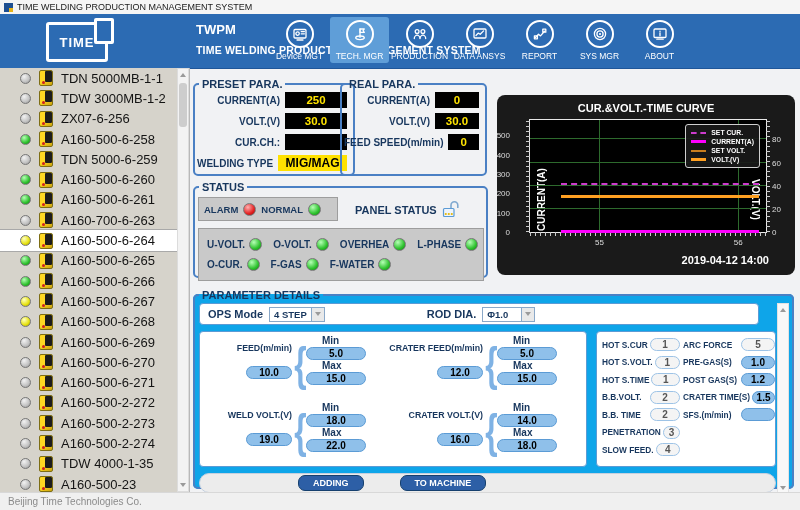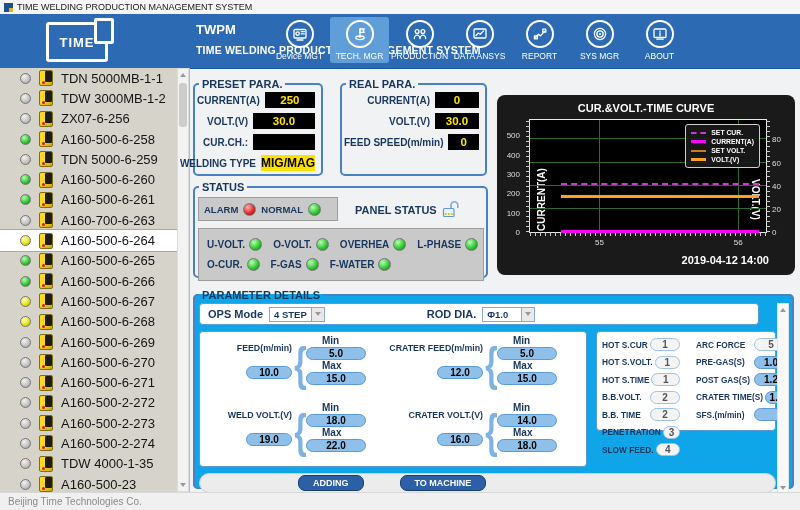--- a/index.html
+++ b/index.html
@@ -47,21 +47,21 @@
   .tri-dn{width:0;height:0;border-left:3px solid transparent;border-right:3px solid transparent;border-top:4px solid #9a9a9a;}
   .sb-thumb{position:absolute;left:1px;width:8px;background:#cdcdcd;border-radius:3px;}
   
   .footer{position:absolute;left:0;top:492px;width:800px;height:18px;background:#f0f0f0;border-top:1px solid #d8d8d8;
           display:flex;align-items:center;box-sizing:border-box;}
   .footer span{font-size:10px;color:#8b8b8b;margin-left:8px;}
   
   .main{position:absolute;left:190px;top:68px;width:610px;height:424px;}
   fieldset{position:absolute;border:2px solid #4a80c4;border-radius:5px;margin:0;padding:0;min-inline-size:0;box-sizing:border-box;background:transparent;}
   legend{font-size:11px;font-weight:bold;color:#17365d;padding:0 3px;margin-left:4px;white-space:nowrap;}
-  .f-preset{left:3px;top:10px;width:130px;height:98px;}
+  .f-preset{left:3px;top:10px;width:162px;height:98px;}
   .f-real{left:150px;top:10px;width:147px;height:98px;}
   .f-status{left:3px;top:113px;width:295px;height:97px;}
   .f-params{left:3px;top:221px;width:601px;height:200px;background:#0ea5e9;}
   
   .kv-rows{padding:2px 6px 0 2px;}
   .kv-row{display:flex;align-items:center;justify-content:flex-end;gap:5px;margin-bottom:5px;}
   .kv-label{font-size:10px;font-weight:bold;color:#17365d;white-space:nowrap;}
   .disp{height:16px;background:#000;color:#ffe400;font-size:11.5px;font-weight:bold;display:flex;align-items:center;justify-content:center;box-sizing:border-box;}
   .disp.w62{width:62px;} .disp.w44{width:44px;}
   .disp.weld{width:76px;background:#ffe100;color:#000;font-size:12px;}
@@ -81,21 +81,21 @@
   .chartpanel{position:absolute;left:307px;top:27px;width:298px;height:180px;background:#1a1a1a;border-radius:8px;}
   .c-title{position:absolute;left:0;top:7px;width:100%;text-align:center;color:#fff;font-size:11px;font-weight:bold;}
   .plot{position:absolute;left:32px;top:24px;width:236px;height:112px;background:#000;border:1px solid #e8e8e8;}
   .plot .xminor{content:'';position:absolute;left:0;right:0;top:100%;height:4px;background:repeating-linear-gradient(90deg,#ccc 0 1px,transparent 1px 5px);}
   .plot .yminorL{position:absolute;top:0;bottom:0;right:100%;width:4px;background:repeating-linear-gradient(0deg,#ccc 0 1px,transparent 1px 5px);}
   .plot .yminorR{position:absolute;top:0;bottom:0;left:100%;width:4px;background:repeating-linear-gradient(0deg,#ccc 0 1px,transparent 1px 5px);}
   .grid-h{position:absolute;left:0;right:0;height:1px;background:#2d6a2d;}
   .grid-v{position:absolute;top:0;bottom:0;width:1px;background:#2d6a2d;}
   .sline{position:absolute;z-index:3;}
   .ytick{position:absolute;color:#ddd;font-size:8px;transform:translateY(50%);white-space:nowrap;}
-  .ytick.l{right:100%;margin-right:10px;}
+  .ytick.l{right:100%;margin-right:20px;}
   .ytick.r{left:100%;margin-left:6px;}
   .xtick{position:absolute;top:100%;margin-top:6px;color:#ddd;font-size:8px;transform:translateX(-50%);}
   .ylab{position:absolute;color:#fff;font-size:10px;font-weight:bold;white-space:nowrap;}
   .ylab.left{left:-36px;top:80px;transform:rotate(-90deg);transform-origin:center;width:100px;text-align:center;left:-39px;top:74px;}
   .ylab.right{right:-39px;top:74px;transform:rotate(90deg);width:100px;text-align:center;}
   .legend{position:absolute;right:6px;top:4px;z-index:5;background:rgba(25,25,25,.92);border:1px solid #cfcfcf;border-radius:3px;padding:3px 5px;}
   .lg-row{display:flex;align-items:center;gap:5px;height:9px;}
   .lg-sw{width:15px;flex:none;}
   .lg-name{color:#fff;font-size:6.8px;font-weight:bold;white-space:nowrap;}
   .c-date{position:absolute;right:26px;bottom:9px;color:#fff;font-size:11px;font-weight:bold;}
@@ -116,22 +116,22 @@
   .pg-label{font-size:8.8px;font-weight:bold;color:#17365d;white-space:nowrap;}
   .pg-left .pill{margin-top:13px;}
   .pg-brace{flex:none;width:14px;font-size:47px;line-height:56px;color:#7fb2e4;font-weight:bold;transform:scaleX(.68);margin-top:2px;}
   .pg-brace::before{content:'{';}
   .pg-right{display:flex;flex-direction:column;align-items:flex-start;margin-top:1px;}
   .mm{font-size:10px;font-weight:bold;color:#17365d;margin-left:16px;line-height:12px;}
   .pill{height:13px;border-radius:8px;display:flex;align-items:center;justify-content:center;font-size:10px;font-weight:bold;color:#000;box-sizing:border-box;}
   .pill.blue{background:#8fc0ea;border:1px solid #5b9bd5;}
   .pill.gray{background:#f4f4f4;border:1px solid #9dc3e6;color:#555;}
   .pill.w46{width:46px;} .pill.w60{width:60px;} .pill.w30{width:30px;} .pill.w34{width:34px;}
-  .p-right{position:absolute;left:401px;top:30px;width:180px;height:100px;background:#fff;border:1px solid #5b9bd5;border-radius:4px;
-           box-sizing:border-box;display:flex;gap:16px;padding:6px 3px 11px 5px;}
+  .p-right{position:absolute;left:401px;top:30px;width:180px;height:136px;background:#fff;border:1px solid #5b9bd5;border-radius:4px;
+           box-sizing:border-box;display:flex;gap:3px;padding:6px 3px 11px 5px;}
   .plc{display:flex;flex-direction:column;gap:4.5px;}
   .plc1{width:78px;} .plc2{width:92px;}
   .plrow{display:flex;align-items:center;justify-content:space-between;height:13px;gap:2px;}
   .pl-lbl{font-size:8.3px;font-weight:bold;color:#17365d;white-space:nowrap;}
   .p-btnbar{position:absolute;left:4px;top:172px;width:577px;height:20px;background:#ececec;border:1px solid #c5d0de;border-radius:10px;
             display:flex;align-items:center;gap:36px;padding-left:98px;box-sizing:border-box;}
   .btn{height:14px;padding:0 14px;border-radius:7px;background:#2d5fa6;border:1px solid #16406e;color:#fff;font-size:9px;font-weight:bold;
        display:flex;align-items:center;justify-content:center;cursor:pointer;}
   .p-scroll{right:3px;top:2px;width:12px;height:192px;background:#f8f8f8;border:1px solid #e2e2e2;}
 </style>

